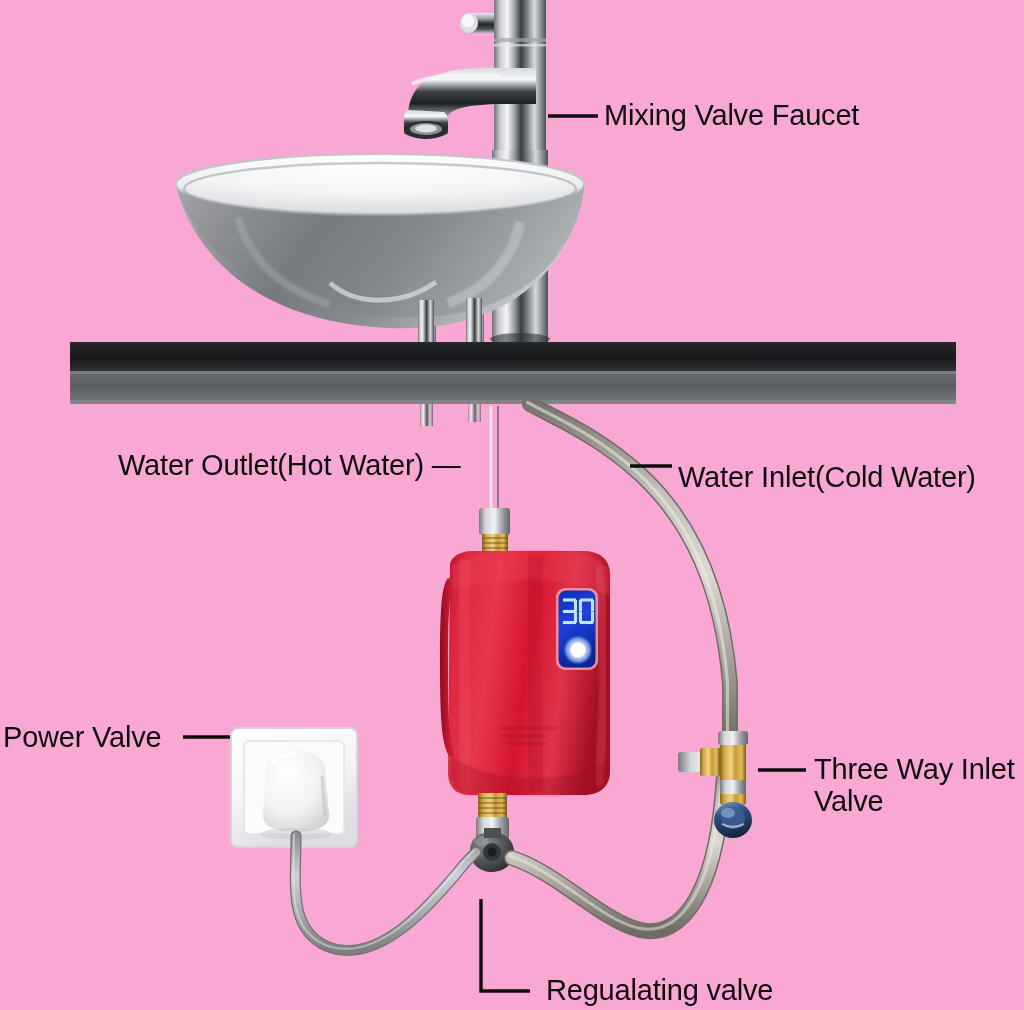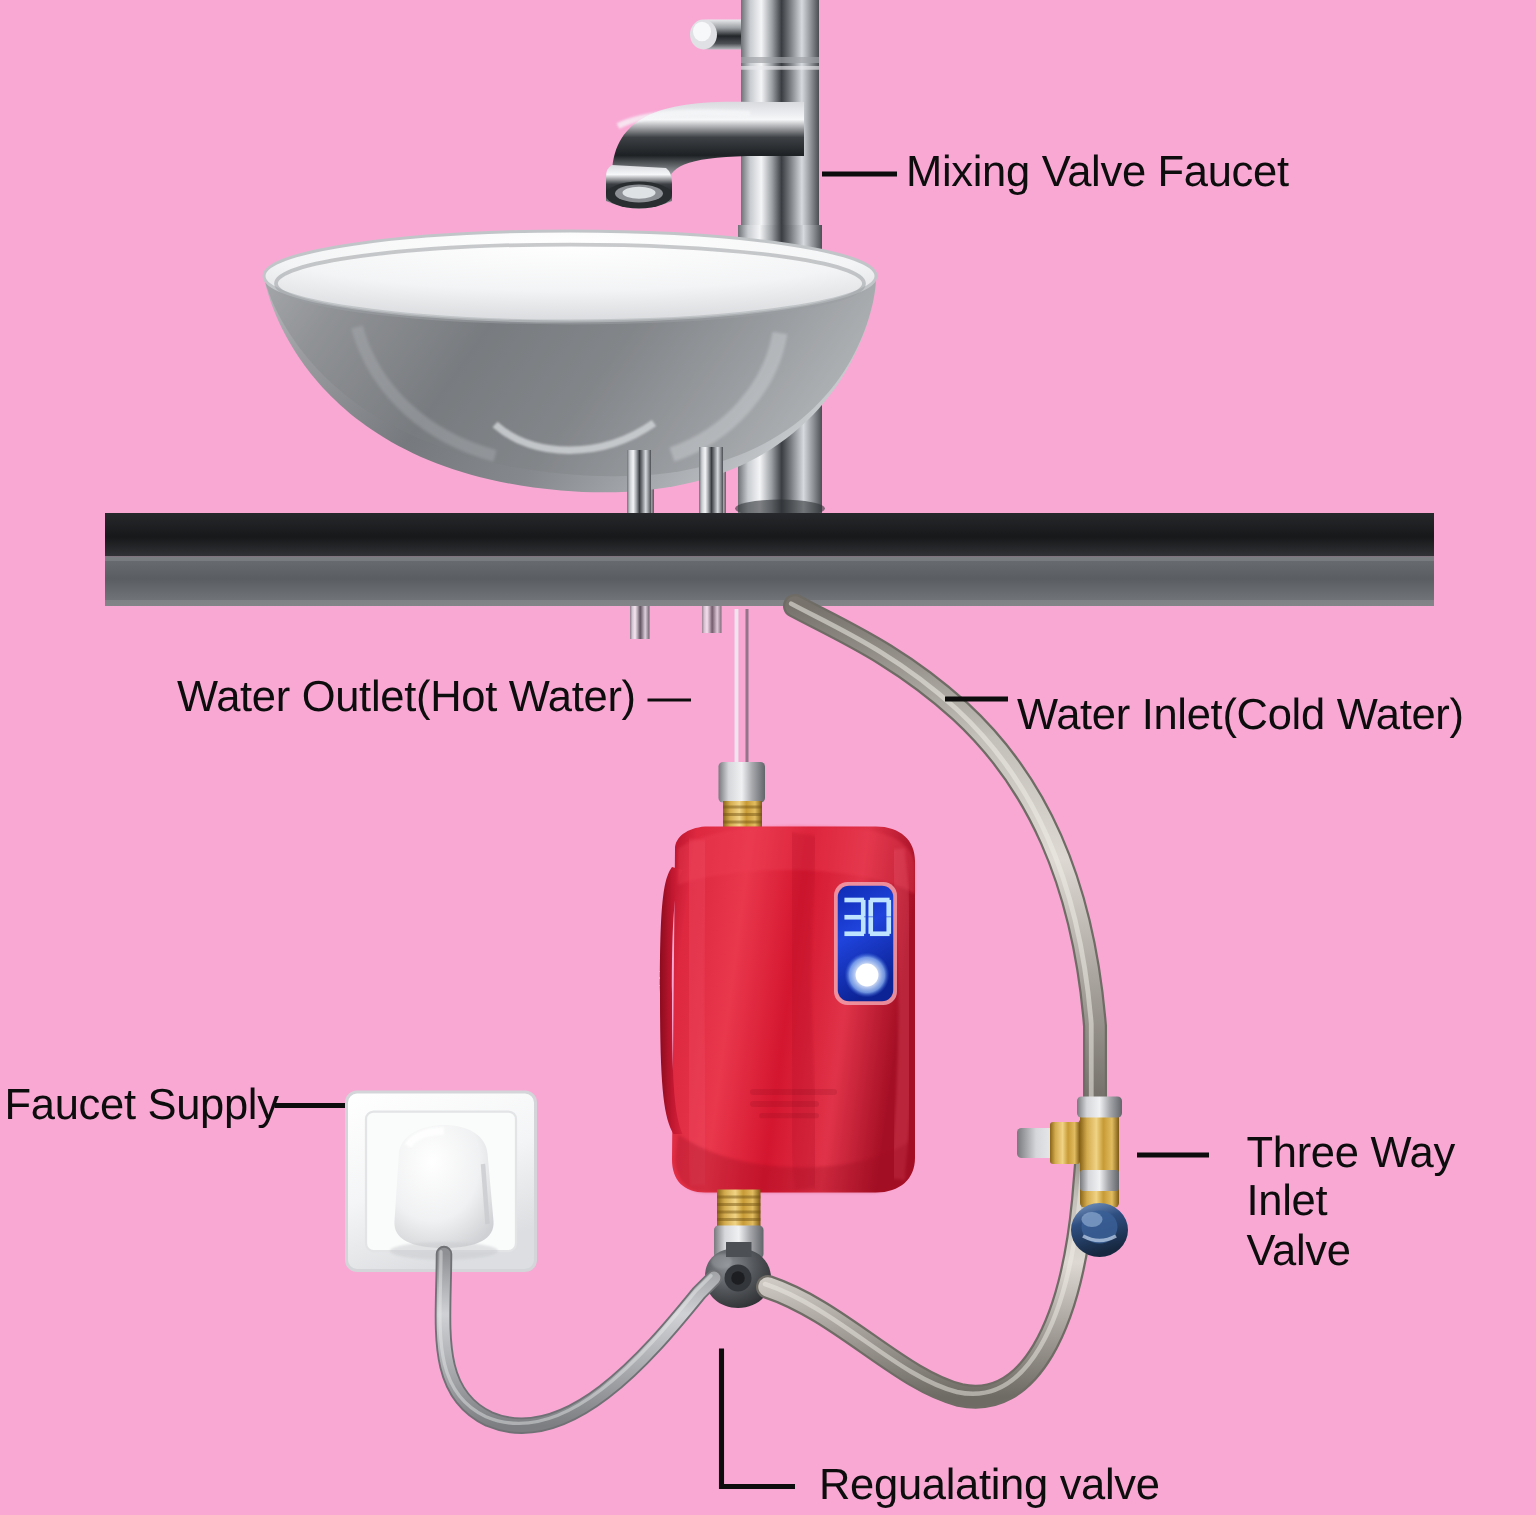--- a/index.html
+++ b/index.html
@@ -32,21 +32,21 @@
     line-height: 1.12;
     letter-spacing: -0.2px;
     white-space: pre;
     font-weight: 400;
   }
   .callout.two-line { white-space: pre-line; }
   .lbl-mixing  { left: 604px; top: 99px; }
   .lbl-outlet  { left: 118px; top: 449px; }
   .lbl-inlet   { left: 678px; top: 449px; margin-top: 12px; }
   .lbl-power   { left: 3px;   top: 721px; }
-  .lbl-threeway{ left: 831px; top: 753px; }
+  .lbl-threeway{ left: 814px; top: 753px; }
   .lbl-regulate{ left: 536px; top: 974px; margin-left: 10px; }
 </style>
 </head>
 <body>
 
 <div id="stage">
 
   <svg id="scene" viewBox="0 0 1024 1010" xmlns="http://www.w3.org/2000/svg">
     <defs>
       <linearGradient id="chromeTube" x1="0" y1="0" x2="1" y2="0">
@@ -410,20 +410,20 @@
       <polyline points="481,899 481,991 530,991"></polyline>
     </g>
   </svg>
 
   <div class="callout lbl-mixing">Mixing Valve Faucet</div>
 
   <div class="callout lbl-outlet">Water Outlet(Hot Water) —</div>
 
   <div class="callout lbl-inlet">Water Inlet(Cold Water)</div>
 
-  <div class="callout lbl-power">Faucet Supply</div>
+  <div class="callout lbl-power">Power Valve</div>
 
   <div class="callout two-line lbl-threeway">Three Way Inlet
 Valve</div>
 
   <div class="callout lbl-regulate">Regualating valve</div>
 
 </div>
 
 </body></html>

